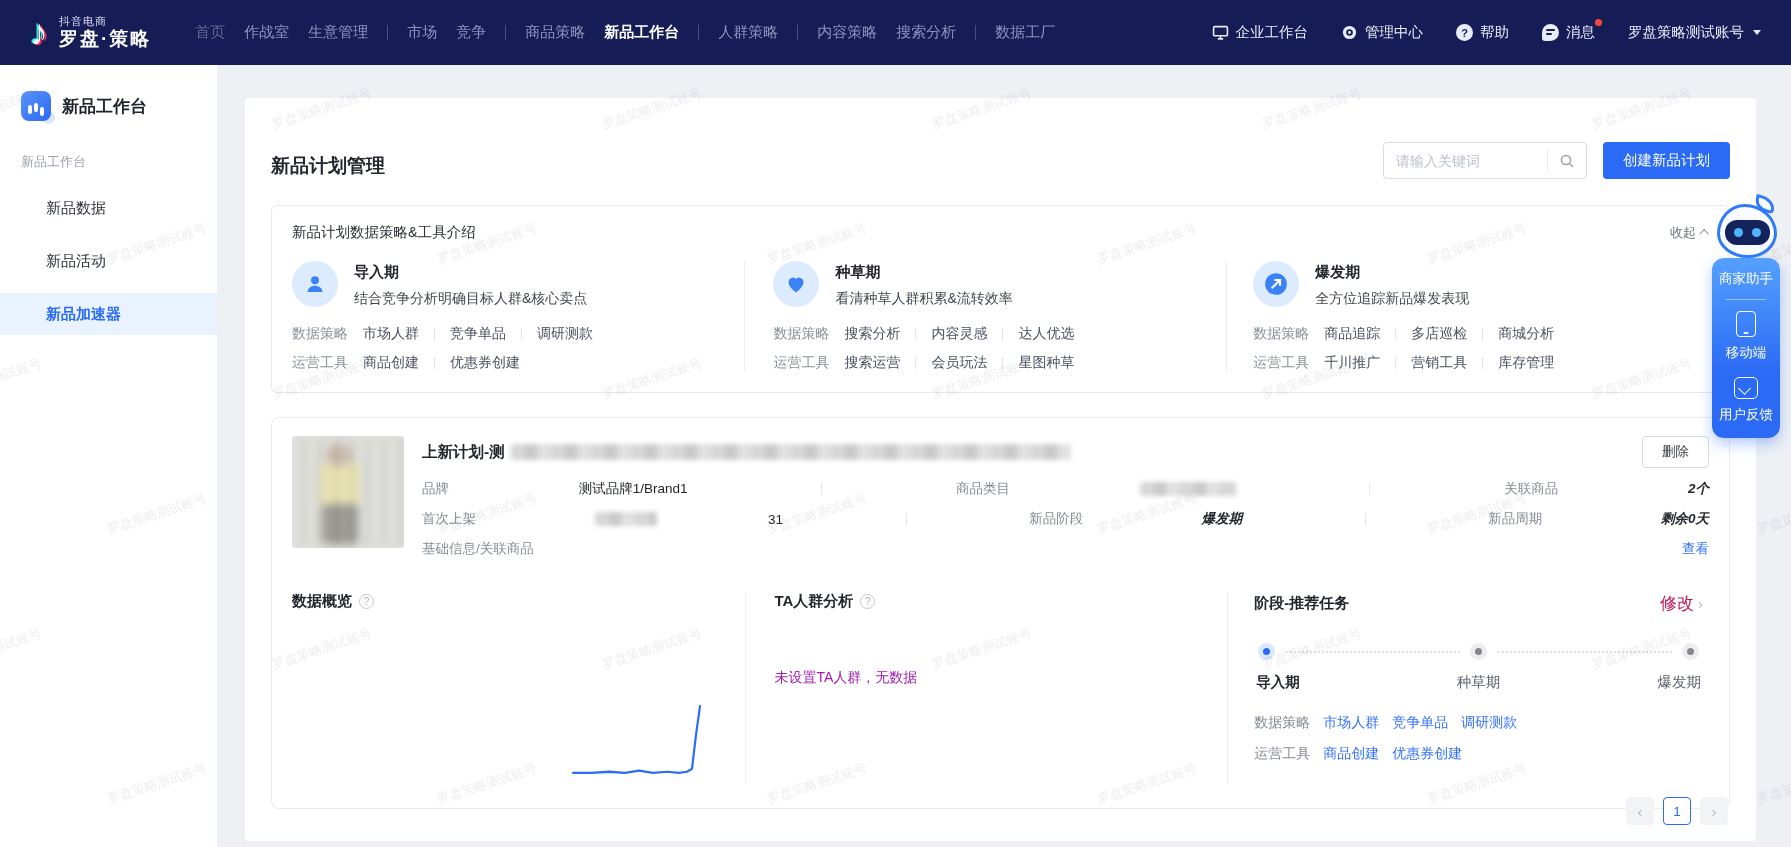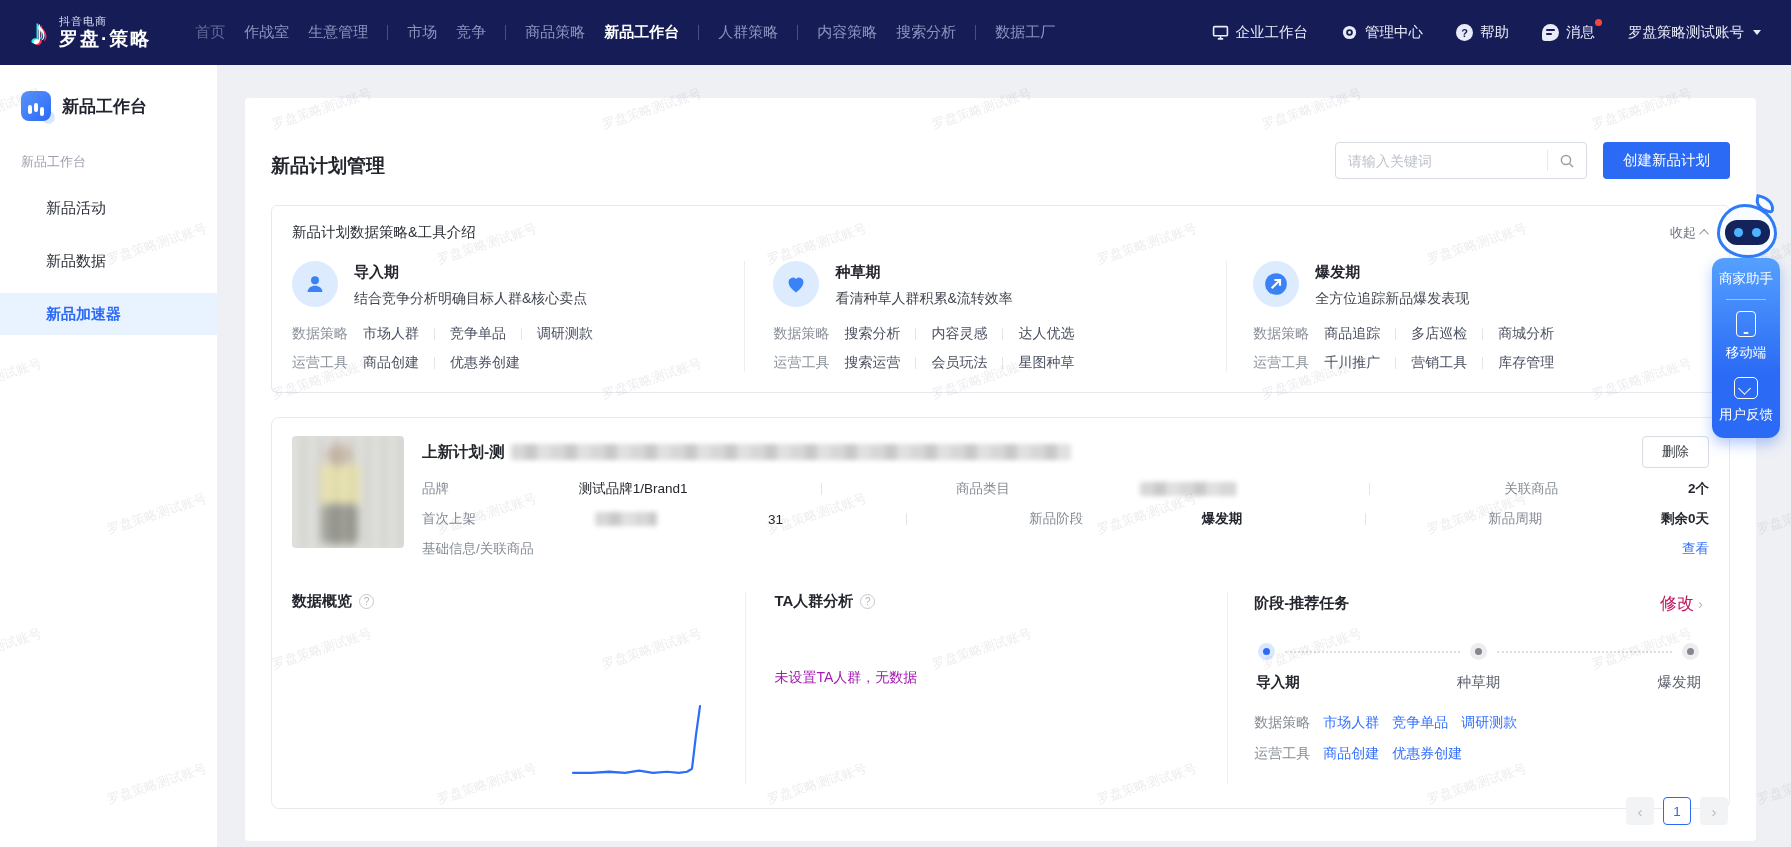--- a/index.html
+++ b/index.html
@@ -43,21 +43,21 @@
   .sidebar-item { height:42px; line-height:42px; padding-left:46px; margin-bottom:11px; font-size:15px; color:#2b2f38; cursor:pointer; }
   .sidebar-item.active { background:#e9f2ff; color:#2a6af5; font-weight:700; }
 
   .main { flex:1; padding:33px 35px 0 28px; }
   .content-card { background:#fff; border-radius:4px; height:743px; padding:44px 26px 0; position:relative; }
 
   
   .page-header { display:flex; align-items:flex-end; }
   .page-title { font-size:19px; font-weight:700; color:#23262d; }
   .header-actions { margin-left:auto; display:flex; align-items:center; }
-  .search-box { display:flex; align-items:center; width:252px; height:37px; border:1px solid #d8dce3; border-radius:4px; background:#fff; }
+  .search-box { display:flex; align-items:center; width:204px; height:37px; border:1px solid #d8dce3; border-radius:4px; background:#fff; }
   .search-box input { flex:1; min-width:0; border:none; outline:none; padding:0 12px; font-size:14px; color:#333; font-family:inherit; background:transparent; }
   .search-box input::placeholder { color:#bcc1ca; }
   .search-sep { width:1px; height:21px; background:#e6e9ee; }
   .search-btn { width:38px; height:100%; display:flex; align-items:center; justify-content:center; cursor:pointer; }
   .create-btn { margin-left:16px; height:37px; padding:0 20px; background:#2a6af5; color:#fff; border:none; border-radius:4px; font-size:14.5px; font-family:inherit; cursor:pointer; }
 
   
   .intro-panel { margin-top:26px; border:1px solid #e7e9ee; border-radius:6px; padding:17px 20px 20px; }
   .intro-header { display:flex; align-items:center; }
   .intro-title { font-size:14.5px; color:#2b2f36; }
@@ -89,21 +89,21 @@
   .plan-info { flex:1; margin-left:18px; min-width:0; }
   .plan-title-row { display:flex; align-items:center; }
   .plan-title { font-size:15.5px; font-weight:700; color:#23262d; white-space:nowrap; }
   .redact { display:inline-block; vertical-align:middle; border-radius:2px; filter:blur(2.5px);
     background:repeating-linear-gradient(90deg,#d7d7d7 0 14px,#c9c9c9 14px 26px,#e0e0e0 26px 40px); }
   .r-title { width:560px; height:16px; margin-left:6px; }
   .delete-btn { margin-left:auto; height:32px; padding:0 19px; background:#fff; border:1px solid #d9dce2; border-radius:4px; font-size:13.5px; color:#33373e; font-family:inherit; cursor:pointer; flex:none; }
   .plan-meta { display:flex; align-items:center; font-size:13.5px; color:#23262d; margin-top:12px; white-space:nowrap;justify-content:space-between; }
   .plan-meta .lbl { color:#858b94; margin-right:10px; }
   .meta-sep { width:1px; height:12px; background:#e3e5ea; margin:0 14px; }
-  .strong { font-weight:700; }
+  .strong { font-weight:700;font-style:italic; }
   .r-cat { width:96px; height:14px; } .r-date { width:62px; height:14px; margin-right:3px; }
   .view-link { color:#3370ff; margin-left:14px; }
 
   
   .plan-bottom { display:flex; margin-top:34px; min-height:192px; }
   .pb-col { position:relative; }
   .pb-col.col1 { width:32%; padding-right:20px; }
   .pb-col.col2 { width:34%; padding-left:28px; border-left:1px solid #eceef2; }
   .pb-col.col3 { flex:1; padding-left:26px; border-left:1px solid #eceef2; padding-right:6px; }
   .pb-title-row { display:flex; align-items:center; gap:7px; font-size:15px; font-weight:700; color:#23262d; }
@@ -222,22 +222,22 @@
   </div>
 </div>
 
 <div class="layout">
   <aside class="sidebar">
     <div class="sidebar-header">
       <span class="app-icon"></span>
       <span class="sidebar-title">新品工作台</span>
     </div>
     <div class="sidebar-section">新品工作台</div>
+    <div class="sidebar-item">新品数据</div>
     <div class="sidebar-item">新品活动</div>
-    <div class="sidebar-item">新品数据</div>
     <div class="sidebar-item active">新品加速器</div>
   </aside>
 
   <main class="main">
     <div class="content-card">
 
       <div class="page-header">
         <span class="page-title">新品计划管理</span>
         <span class="header-actions">
           <span class="search-box">

